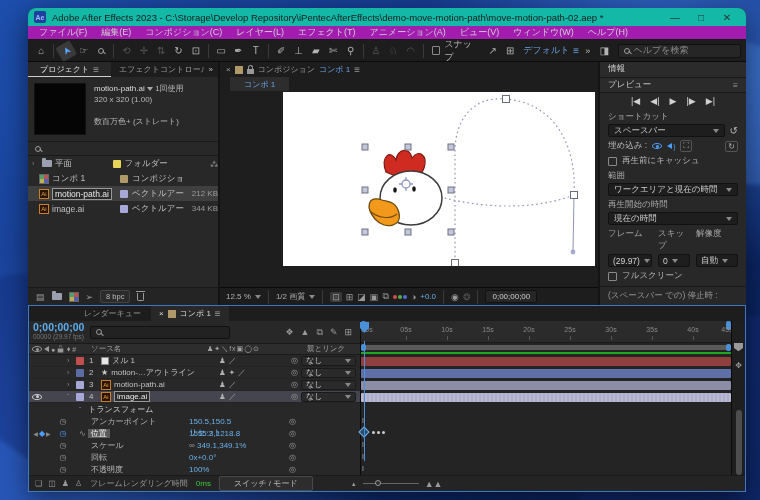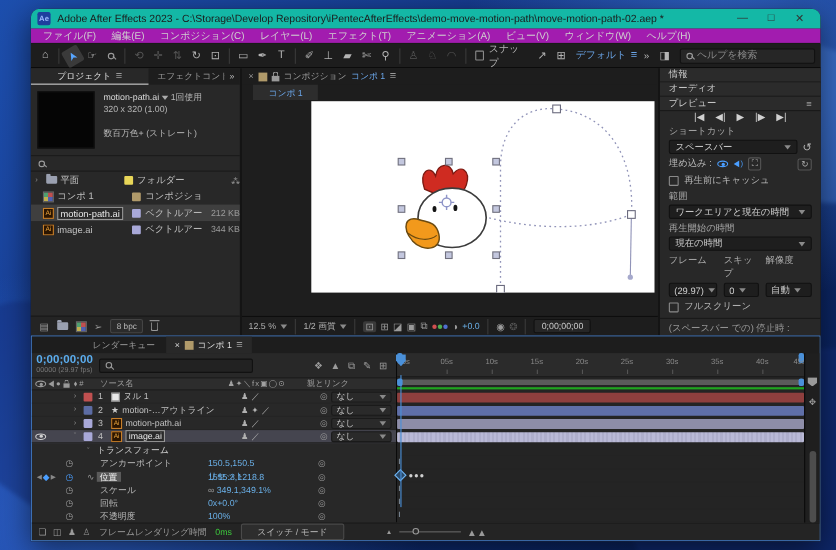--- a/index.html
+++ b/index.html
@@ -47,21 +47,21 @@
     height:14px; width:128px; padding:0 5px; color:#8a8a8a; margin-left:4px; }
   .mag { width:6px; height:6px; border:1.2px solid #9a9a9a; border-radius:50%; position:relative; flex:0 0 auto; }
   .mag::after { content:''; position:absolute; width:4px; height:1.2px; background:#9a9a9a; transform:rotate(45deg); right:-3px; bottom:-1px; }
 
   
   .main { display:flex; height:243px; background:#161616; }
 
   
   .proj { width:192px; background:#282828; display:flex; flex-direction:column; border-right:2px solid #141414; }
   .ptabs { height:15px; background:#1d1d1d; display:flex; align-items:center; font-size:8px; color:#9a9a9a; }
-  .ptab-active { background:#282828; color:#e0e0e0; height:100%; display:flex; align-items:center; padding:0 24px; gap:4px; border-bottom:1px solid #cfcfcf; }
+  .ptab-active { background:#282828; color:#e0e0e0; height:100%; display:flex; align-items:center; padding:0 12px; gap:4px; border-bottom:1px solid #cfcfcf; }
   .ptab2 { display:flex; align-items:center; gap:3px; padding:0 5px; overflow:hidden; white-space:nowrap; flex:1; }
   .sq-purple { width:7px; height:7px; background:#8a7ab8; display:inline-block; }
   .pinfo { display:flex; padding:6px 6px 4px 6px; gap:8px; }
   .thumb { width:52px; height:52px; background:#050505; border:1px solid #111; }
   .pinfo-txt { font-size:8px; color:#b8b8b8; line-height:11px; white-space:nowrap; }
   .pinfo-name { color:#dcdcdc; }
   .psearch { height:15px; margin:2px 0 0 0; border-top:1px solid #1a1a1a; border-bottom:1px solid #1a1a1a; display:flex; align-items:center; padding:0 7px; }
   .phead { height:14px; background:#2d2d2d; display:flex; align-items:center; font-size:8px; color:#aaa; border-bottom:1px solid #1a1a1a; }
   .prow { height:15px; display:flex; align-items:center; font-size:8.5px; color:#c0c0c0; }
   .prow.sel { background:#3f3f3f; }
@@ -133,21 +133,21 @@
   .tcode .big { color:#5badee; font-size:10.5px; font-weight:bold; }
   .tcode .sub { color:#777; font-size:6.5px; }
   .tl-search { flex:0 0 140px; display:flex; align-items:center; gap:4px; background:#222; border:1px solid #111; border-radius:2px; height:13px; padding:0 5px; }
   .tl-ctrl-icons { display:flex; gap:7px; margin-left:auto; color:#9a9a9a; font-size:9px; padding-right:4px; }
   .tl-cols { height:12px; background:#2d2d2d; border-top:1px solid #1a1a1a; border-bottom:1px solid #1a1a1a; display:flex; align-items:center; font-size:7px; color:#a0a0a0; }
   .col-av { width:38px; display:flex; gap:2px; padding-left:3px; align-items:center; }
   .col-lbl { width:22px; display:flex; gap:2px; align-items:center; }
   .col-num { width:12px; }
   .col-name { width:118px; padding-left:2px; font-size:7.5px; }
   .col-sw { width:72px; letter-spacing:1px; font-size:7px; }
-  .col-par { flex:1; font-size:7.5px; }
+  .col-par { flex:1; font-size:7.5px;margin-left:28px; }
   .lrow { height:12px; display:flex; align-items:center; font-size:8px; color:#c0c0c0; border-bottom:1px solid #242424; }
   .lrow.sel { background:#45454f; }
   .lrow .col-av { color:#b8b8b8; }
   .lname { display:flex; align-items:center; gap:3px; width:118px; overflow:hidden; white-space:nowrap; }
   .namebox { border:1px solid #999; background:#2a2a2a; padding:0 2px; color:#e8e8e8; }
   .sw-cell { width:72px; display:flex; gap:3px; align-items:center; color:#b0b0b0; font-size:7.5px; }
   .par-cell { flex:1; display:flex; align-items:center; gap:3px; }
   .pwhip { color:#9a9a9a; font-size:8px; }
   .pardd { background:#2a2a2a; border:1px solid #1a1a1a; border-radius:2px; height:10px; display:flex; align-items:center; gap:6px; padding:0 4px; flex:1; margin-right:4px; color:#c8c8c8; }
   .trow { height:12px; display:flex; align-items:center; font-size:8px; color:#b8b8b8; }
@@ -433,23 +433,20 @@
         <span class="mini">◉</span>
         <span class="mini" style="color:#555">❂</span>
         <span class="tsep"></span>
         <span class="tc-box">0;00;00;00</span>
       </div>
     </div>
 
     <div class="rpanel">
       <div class="rp-h">
         <span>情報</span>
-      </div>
-      <div class="rp-h">
-        <span>オーディオ</span>
       </div>
       <div class="rp-h">
         <span>プレビュー</span>
         <span class="hamb2">≡</span>
       </div>
       <div class="transport">
         <span>|◀</span>
         <span>◀|</span>
         <span>▶</span>
         <span>|▶</span>

